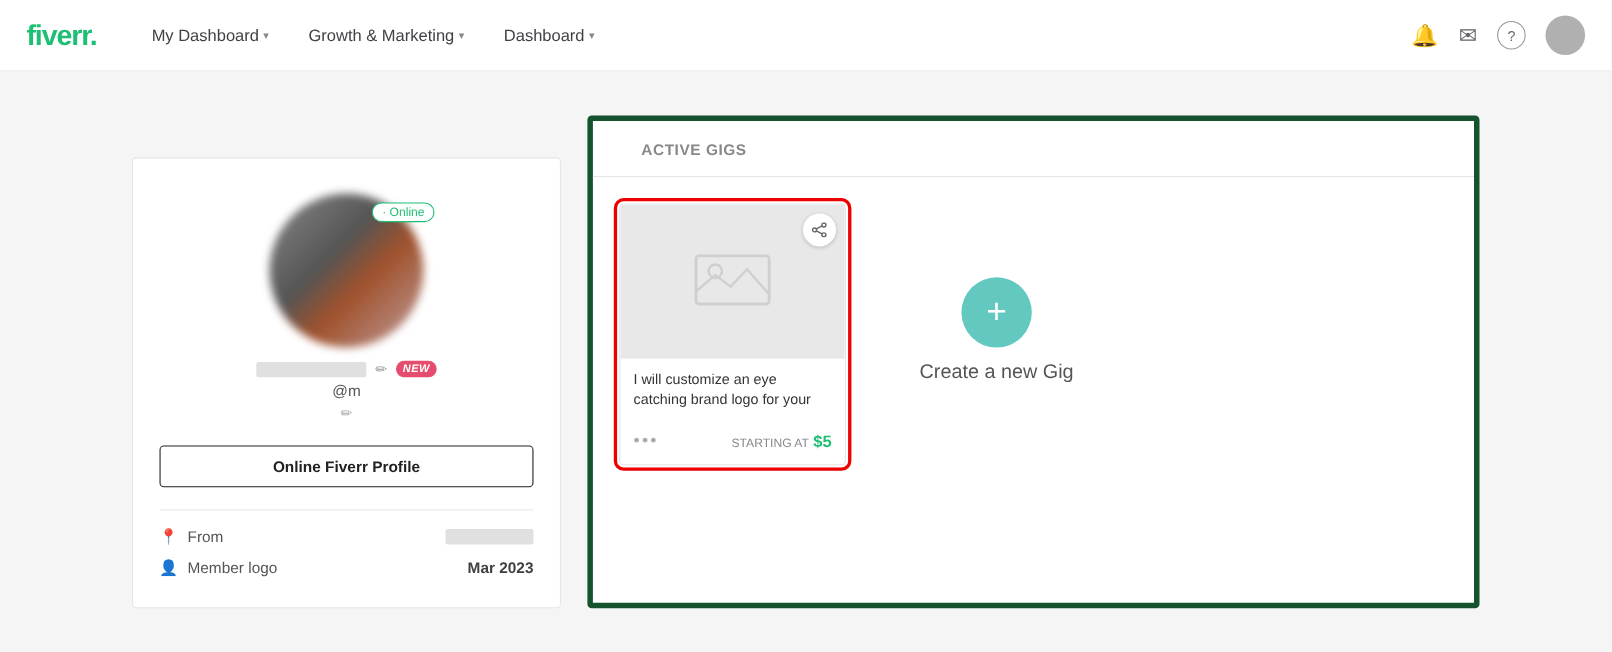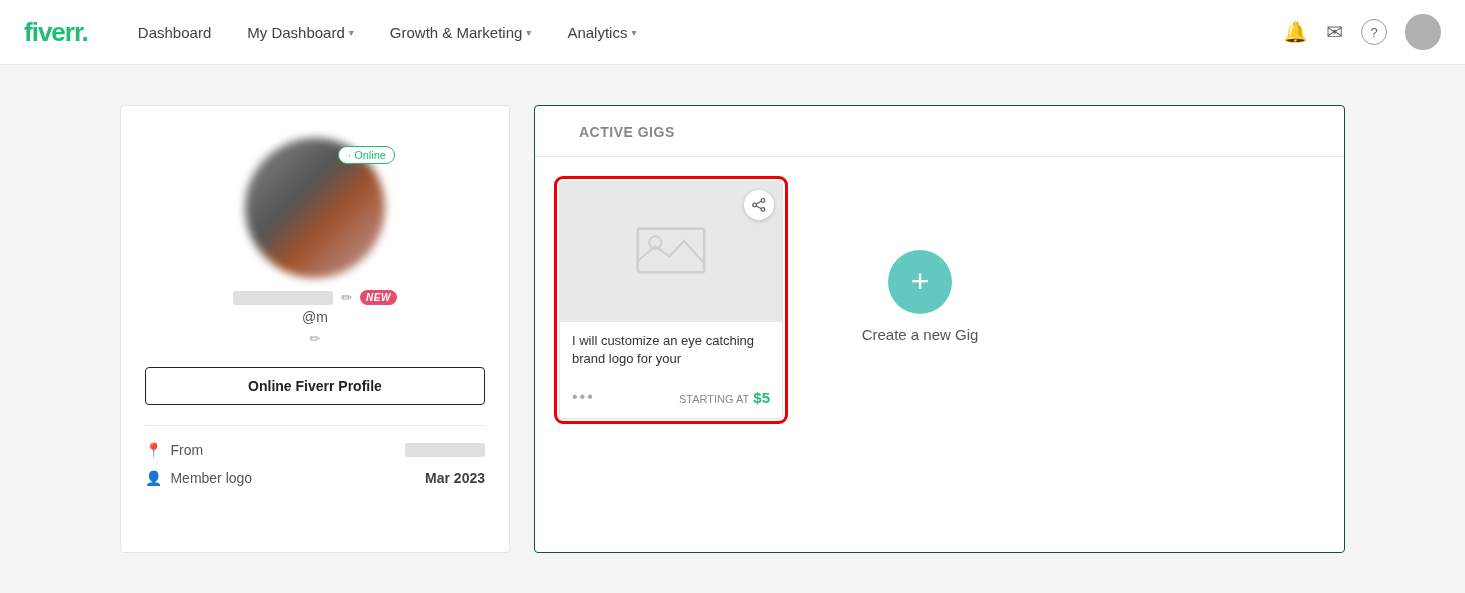--- a/index.html
+++ b/index.html
@@ -73,20 +73,21 @@
     .profile-card {
       background: #fff;
       border: 1px solid #e4e5e7;
       border-radius: 4px;
       width: 390px;
       min-width: 390px;
       padding: 32px 24px 16px;
       display: flex;
       flex-direction: column;
       align-items: center;
+      margin-top: 38px;
     }
     .profile-avatar-wrap {
       position: relative;
       margin-bottom: 12px;
     }
     .profile-avatar {
       width: 140px;
       height: 140px;
       background: linear-gradient(135deg, #888 0%, #555 40%, #a0522d 60%, #c0a0a0 100%);
       border-radius: 50%;
@@ -194,21 +195,21 @@
       background: #e0e0e0;
       width: 80px;
       height: 14px;
       border-radius: 2px;
     }
 
     
     .right-panel {
       flex: 1;
       background: #fff;
-      border: 1px solid #14532d;
+      border: 5px solid #14532d;
       border-radius: 4px;
       padding: 0;
     }
     .tabs-bar {
       display: flex;
       border-bottom: 1px solid #e4e5e7;
       padding: 0 24px;
     }
     .tab {
       padding: 18px 20px 14px;
@@ -228,21 +229,21 @@
     .gigs-grid {
       display: flex;
       gap: 20px;
       padding: 24px;
       flex-wrap: wrap;
       align-items: flex-start;
     }
 
     
     .gig-card {
-      width: 224px;
+      width: 206px;
       border: 1px solid #e4e5e7;
       border-radius: 4px;
       overflow: hidden;
       background: #fff;
       position: relative;
       outline: 3px solid #e00;
       outline-offset: 2px;
     }
     .gig-image-wrap {
       position: relative;
@@ -323,45 +324,42 @@
       background: #62c8c0;
       border-radius: 50%;
       display: flex;
       align-items: center;
       justify-content: center;
       font-size: 32px;
       color: #fff;
       font-weight: 300;
     }
     .create-gig-label {
-      font-size: 15px;
+      font-size: 18px;
       color: #555;
     }
   </style>
 </head>
 <body>
 
 <nav class="navbar">
   <div class="nav-logo">
     <span>fiverr</span><span style="color:#1dbf73">.</span>
   </div>
   <div class="nav-links">
-    <a class="nav-link">
-      <span>Dashboard</span>
-    </a>
     <a class="nav-link">
       <span>My Dashboard</span>
       <span class="chevron">▾</span>
     </a>
     <a class="nav-link">
       <span>Growth &amp; Marketing</span>
       <span class="chevron">▾</span>
     </a>
     <a class="nav-link">
-      <span>Analytics</span>
+      <span>Dashboard</span>
       <span class="chevron">▾</span>
     </a>
   </div>
   <div class="nav-right">
     <span class="nav-icon">🔔</span>
     <span class="nav-icon">✉</span>
     <span class="nav-icon" style="font-size:18px;border:1.5px solid #999;border-radius:50%;width:26px;height:26px;display:flex;align-items:center;justify-content:center;font-size:13px;color:#666;">?</span>
     <div class="nav-avatar"></div>
   </div>
 </nav>

